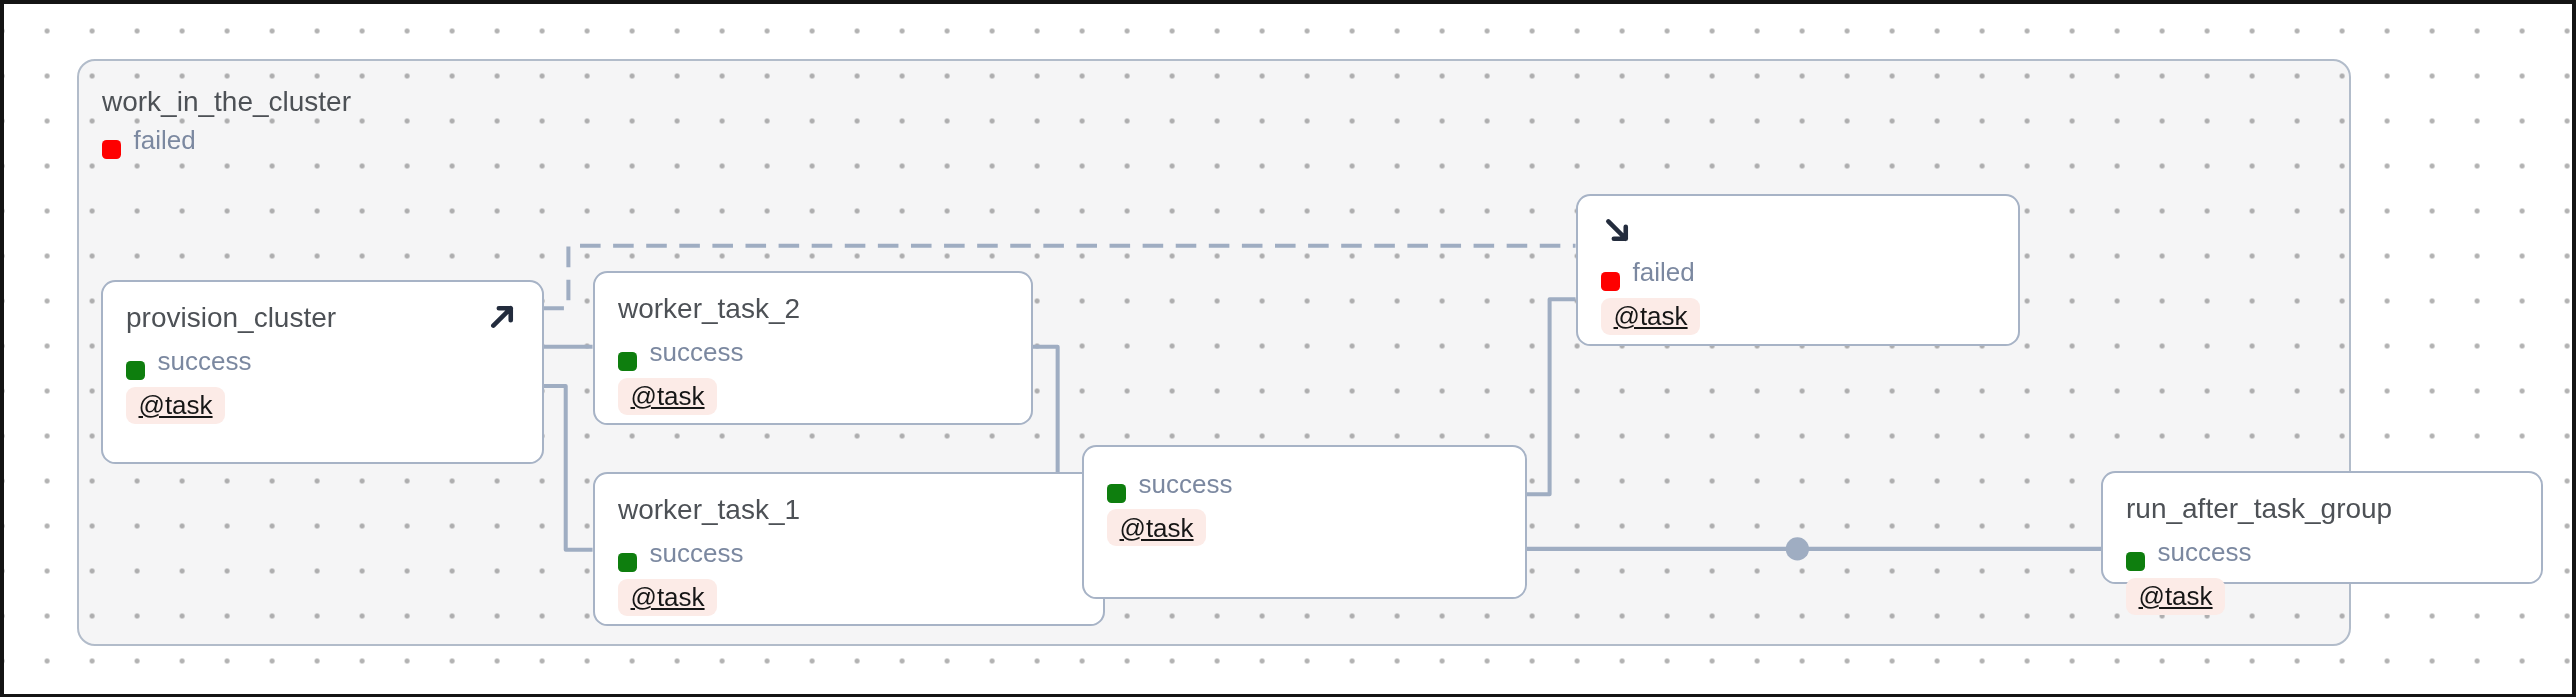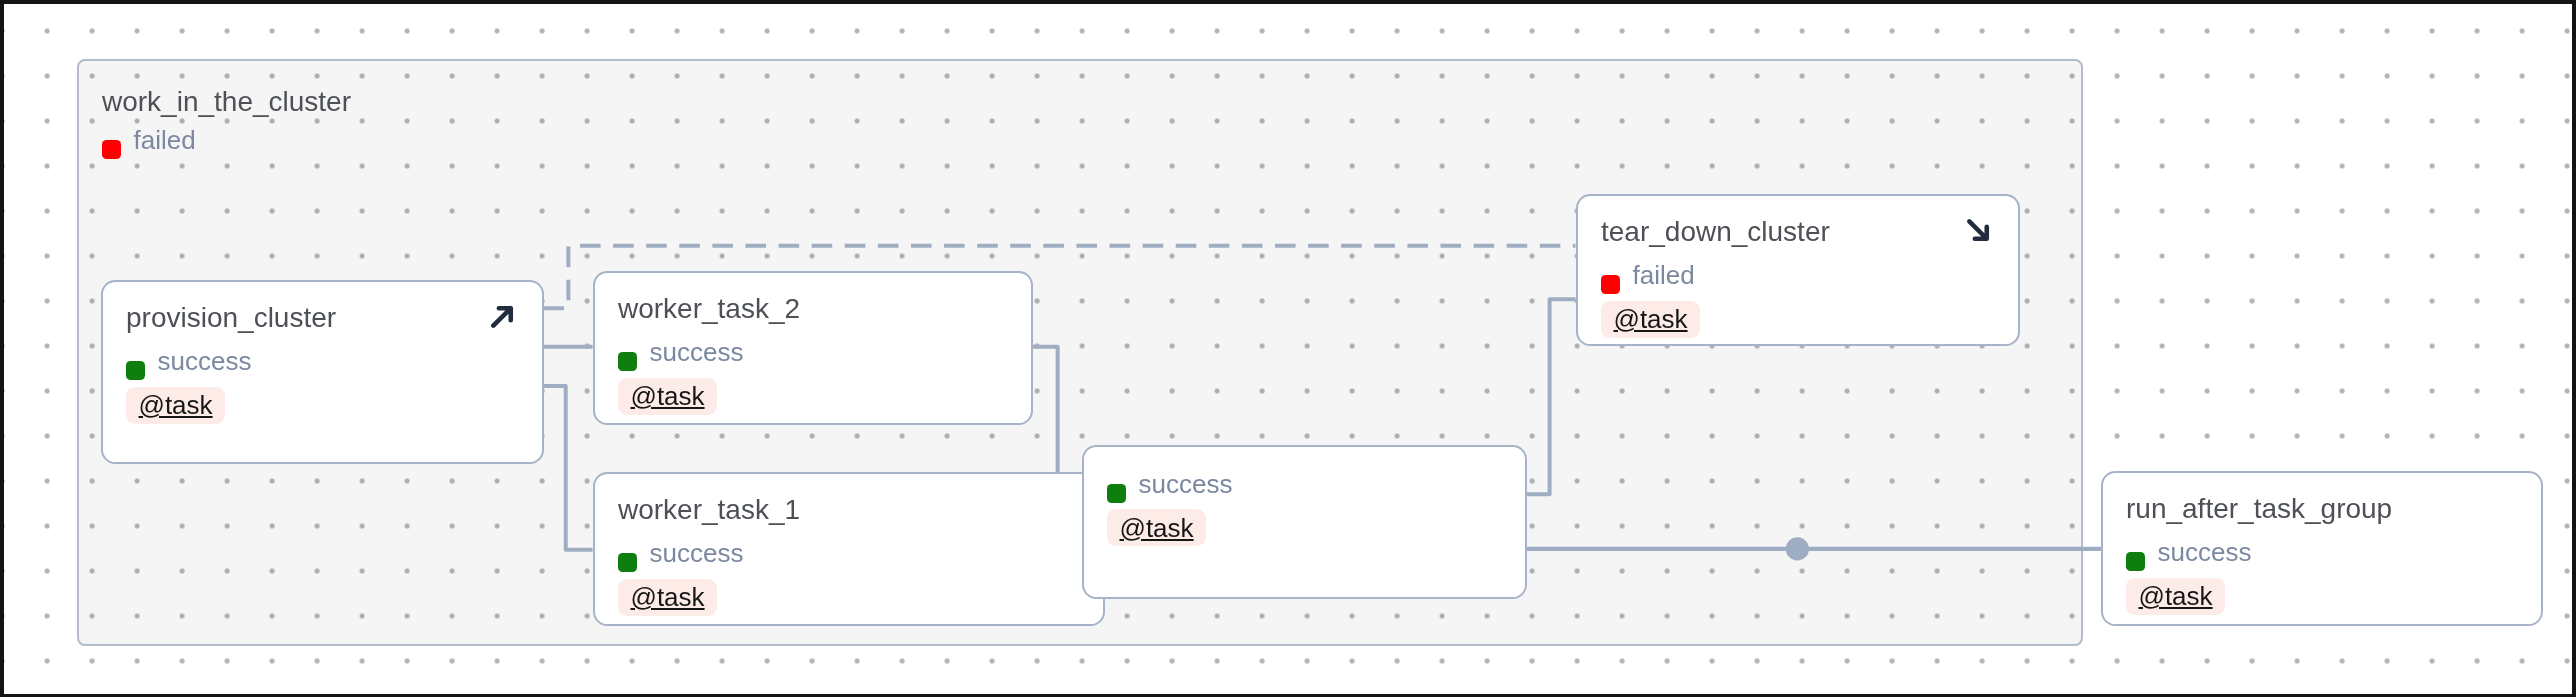--- a/index.html
+++ b/index.html
@@ -9,25 +9,25 @@
     box-sizing:border-box;
     border:4.5px solid #141414;
     background-color:#ffffff;
     background-image:radial-gradient(circle, #b3b3b3 2.2px, transparent 2.9px);
     background-size:45px 45px;
     background-position:20.6px 4.5px;
     font-family:"Liberation Sans", sans-serif;
     overflow:hidden;
   }
   .group{
-    position:absolute;left:73px;top:55px;width:2006px;height:587px;
+    position:absolute;left:73px;top:55px;width:2274px;height:587px;
     box-sizing:border-box;
     background:rgba(118,126,136,0.075);
     border:2.7px solid #b2bcca;
-    border-radius:8px;
+    border-radius:18px;
     z-index:1;
     padding:21.5px 23px;
   }
   .gtitle{font-size:28px;color:#4d5156;line-height:38px;}
   .srow{display:flex;align-items:flex-end;gap:12.5px;line-height:38px;}
   .square{width:19px;height:19px;border-radius:4.5px;flex:0 0 auto;}
   .stxt{font-size:26px;color:#7b88a0;}
   .tasks-link{font-size:27px;color:#2a6cb5;line-height:39px;cursor:pointer;}
   .edges-layer{position:absolute;left:0;top:0;width:2576px;height:698px;z-index:2;pointer-events:none;}
   .node{
@@ -107,33 +107,32 @@
   <div class="node" style="left:1078px;top:441px;width:445px;height:154px">
     <div class="srow">
       <span class="square" style="background: rgb(14, 126, 14);"></span>
       <span class="stxt">success</span>
     </div>
     <div class="badge">@task</div>
   </div>
 
   <div class="node" style="left:1572px;top:190px;width:444px;height:152px">
     <div class="trow">
-      <span class="ttl">tear_down_cluster</span>
       <svg class="arrow" viewBox="0 0 36 36">
           <path d="M8 8 L27 27 M27 14 v13 h-13"></path>
         </svg>
     </div>
     <div class="srow">
       <span class="square" style="background: rgb(254, 0, 0);"></span>
       <span class="stxt">failed</span>
     </div>
     <div class="badge">@task</div>
   </div>
 
-  <div class="node" style="left:2097px;top:467px;width:442px;height:155px">
+  <div class="node" style="left:2097px;top:467px;width:442px;height:113px">
     <div class="trow">
       <span class="ttl">run_after_task_group</span>
     </div>
     <div class="srow">
       <span class="square" style="background: rgb(14, 126, 14);"></span>
       <span class="stxt">success</span>
     </div>
     <div class="badge">@task</div>
   </div>
 

